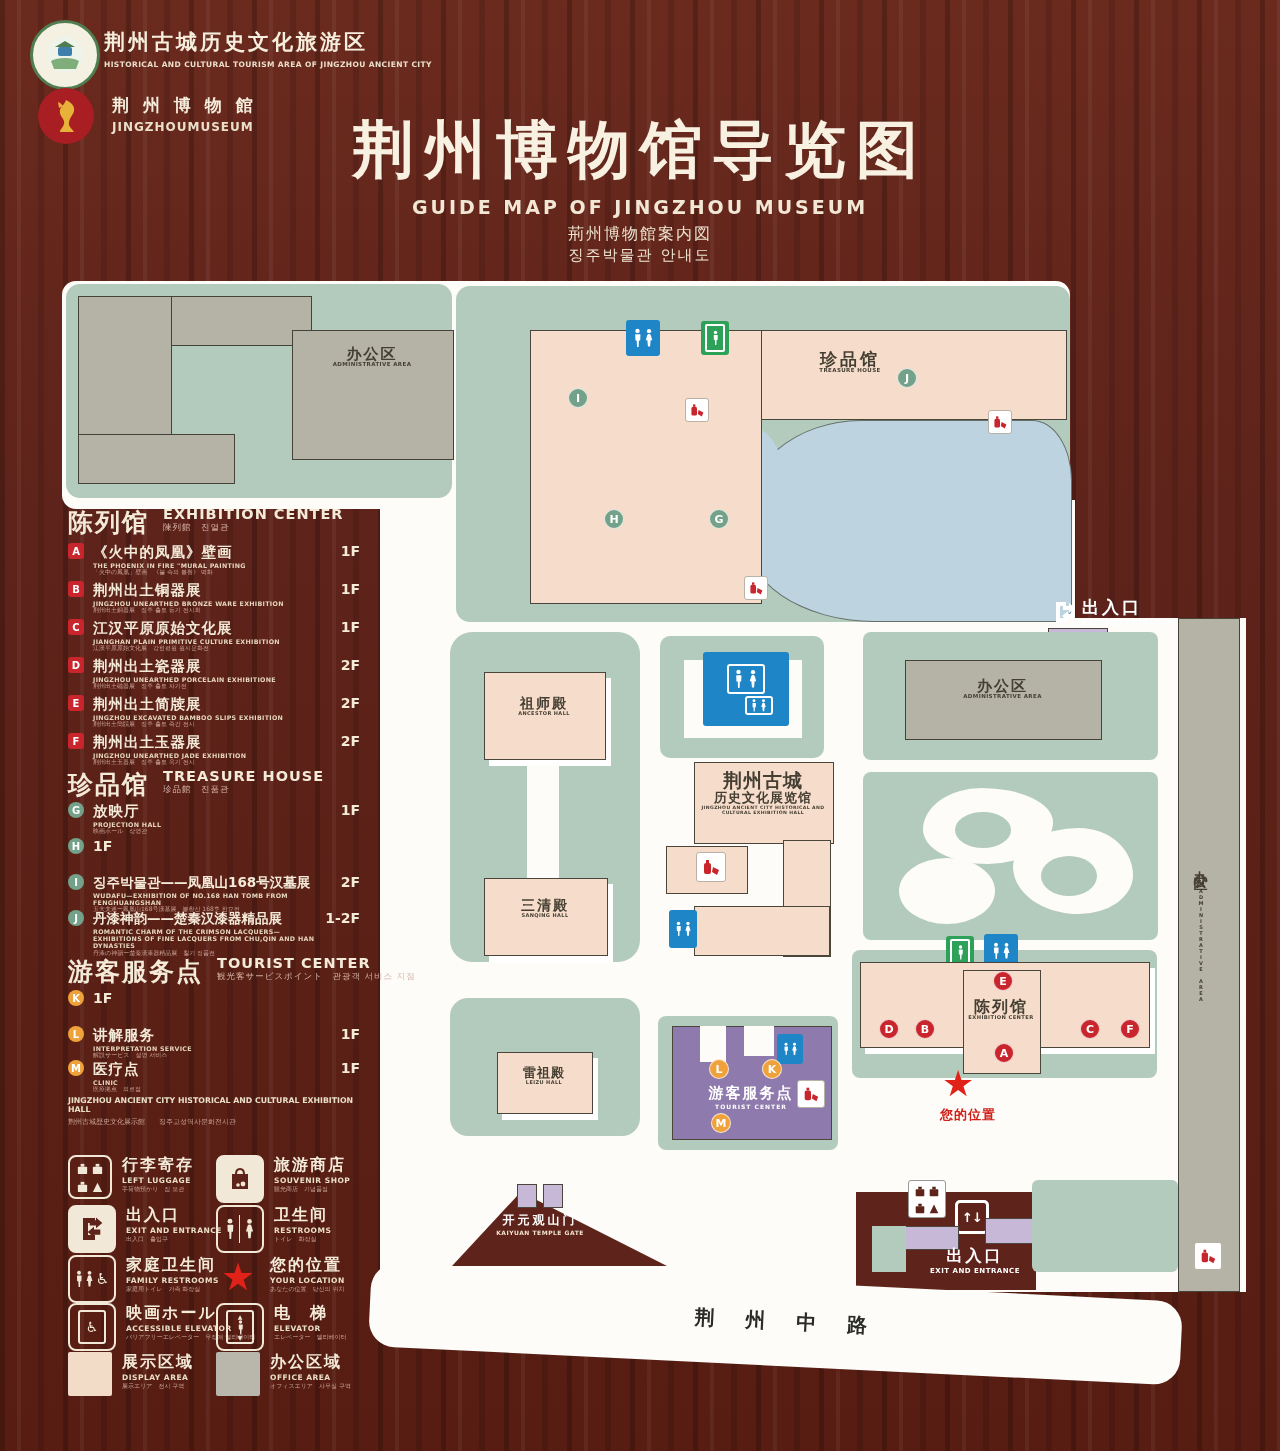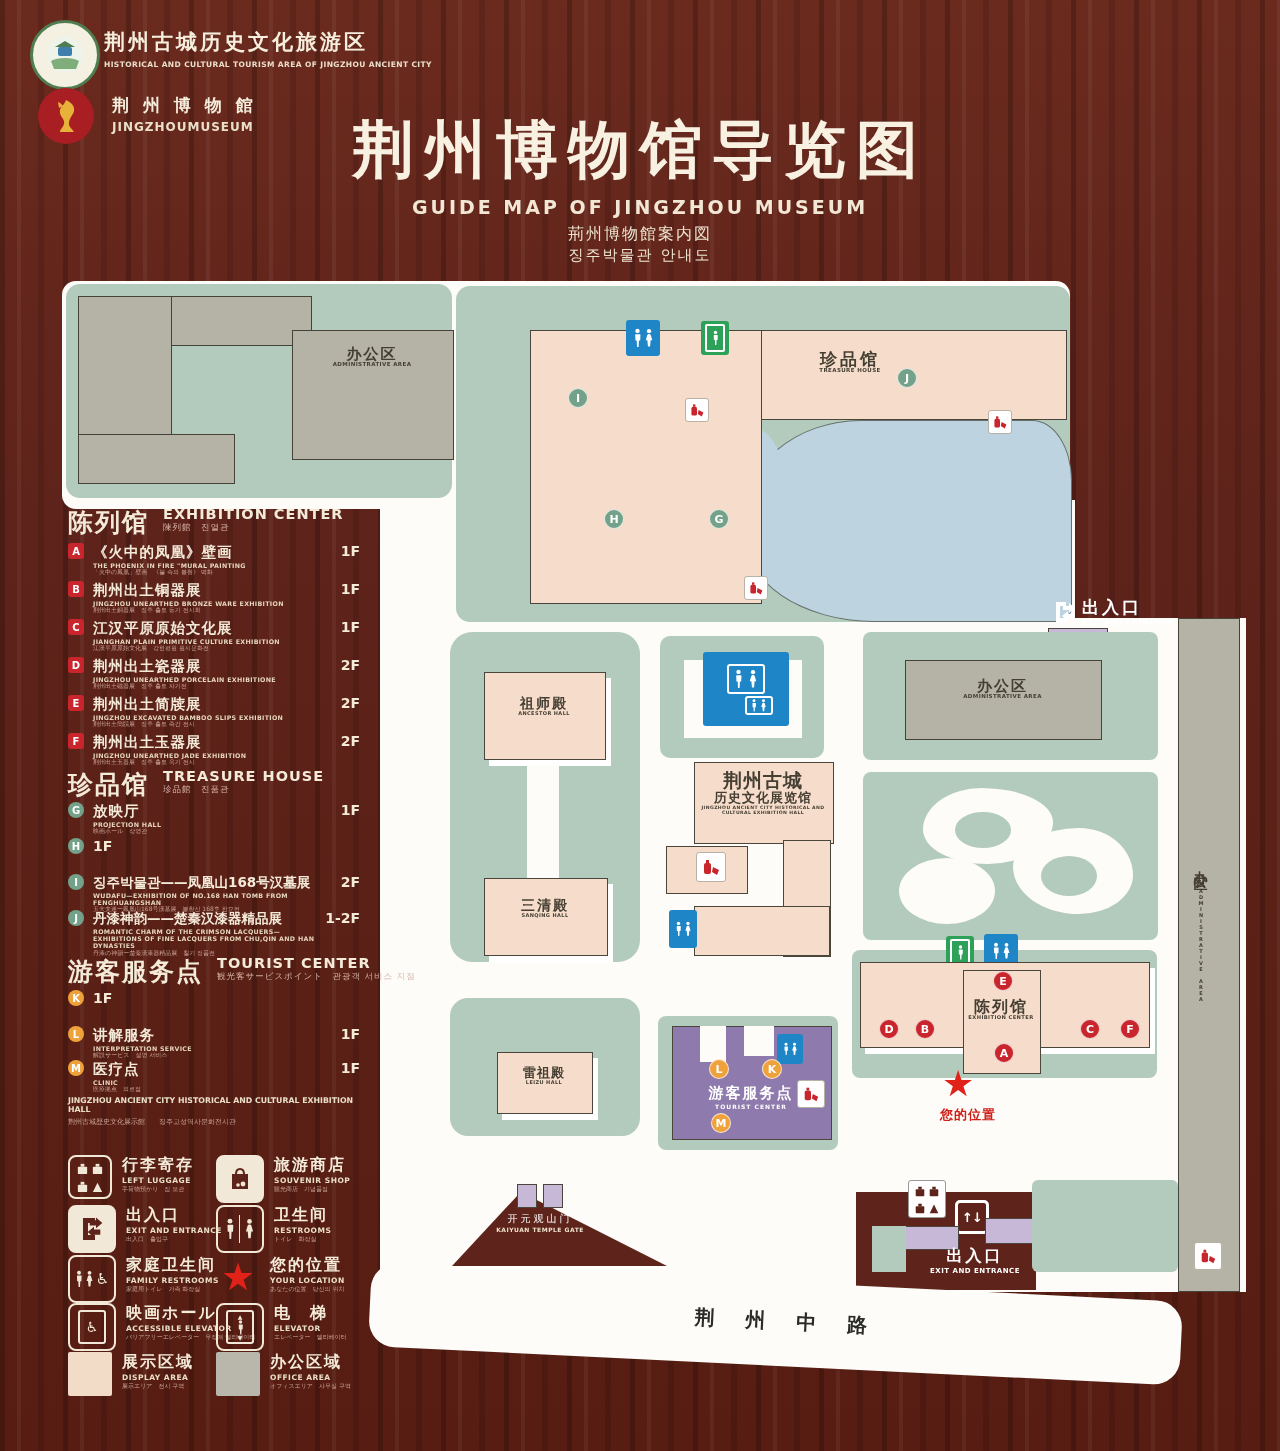--- a/index.html
+++ b/index.html
@@ -325,21 +325,21 @@
 <div class="abs mk red" style="left:1080px;top:1019px">C</div>
 <div class="abs mk red" style="left:1120px;top:1019px">F</div>
 <div class="abs mk org" style="left:709px;top:1059px">L</div>
 <div class="abs mk org" style="left:762px;top:1059px">K</div>
 <div class="abs mk org" style="left:711px;top:1113px">M</div>
 
 <div class="abs" style="left:452px;top:1192px;width:215px;height:74px;background:#5e231a;clip-path:polygon(32% 0,0 100%,100% 100%)"></div>
 <div class="abs" style="left:517px;top:1184px;width:18px;height:22px;background:#c8b8d8;border:1px solid #4a463c"></div>
 <div class="abs" style="left:543px;top:1184px;width:18px;height:22px;background:#c8b8d8;border:1px solid #4a463c"></div>
 <div class="abs" style="left:450px;top:1212px;width:180px;text-align:center;color:#fff">
-  <div style="font-size:10px;font-weight:normal;letter-spacing:3px">开元观山门</div>
+  <div style="font-size:12px;font-weight:bold;letter-spacing:3px">开元观山门</div>
   <div style="font-size:6px;font-weight:bold;letter-spacing:.5px;color:#efe3d0">KAIYUAN TEMPLE GATE</div>
 </div>
 
 <div class="abs" style="left:856px;top:1192px;width:180px;height:98px;background:#5e231a"></div>
 <div class="abs" style="left:908px;top:1180px;width:38px;height:38px;background:#fff;border:1px solid #999;border-radius:3px;display:flex;flex-wrap:wrap;align-items:center;justify-content:center;gap:2px;padding:2px;box-sizing:border-box">
   <svg width="12" height="12" viewBox="0 0 14 14">
       <rect x="2" y="5" width="10" height="8" rx="1" fill="#5e231a"></rect>
       <rect x="5" y="2" width="4" height="3" fill="#5e231a"></rect>
     </svg>
   <svg width="12" height="12" viewBox="0 0 14 14">

